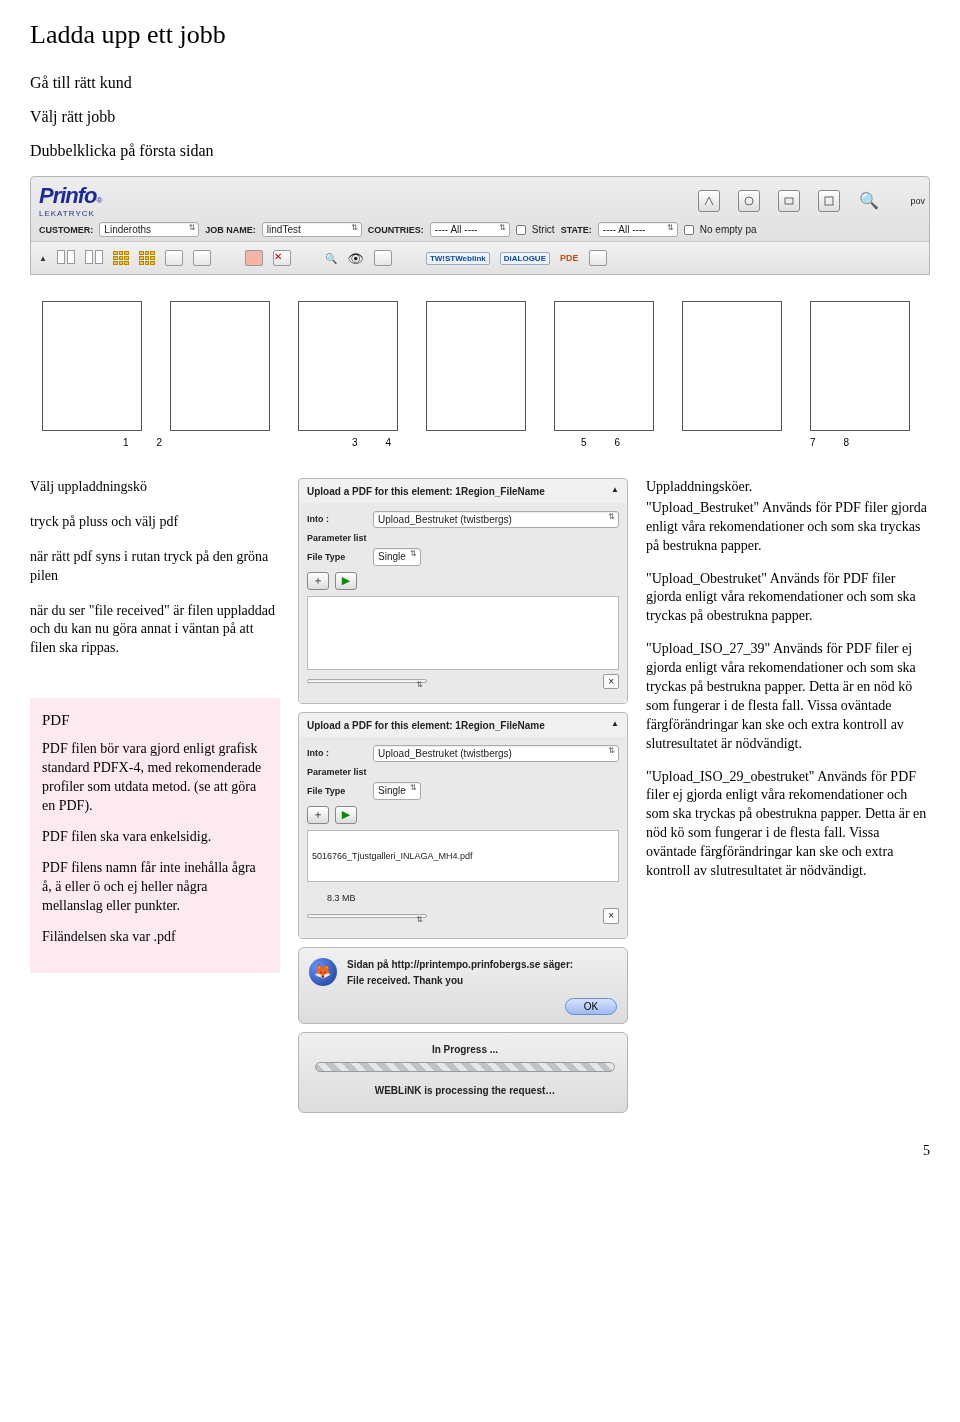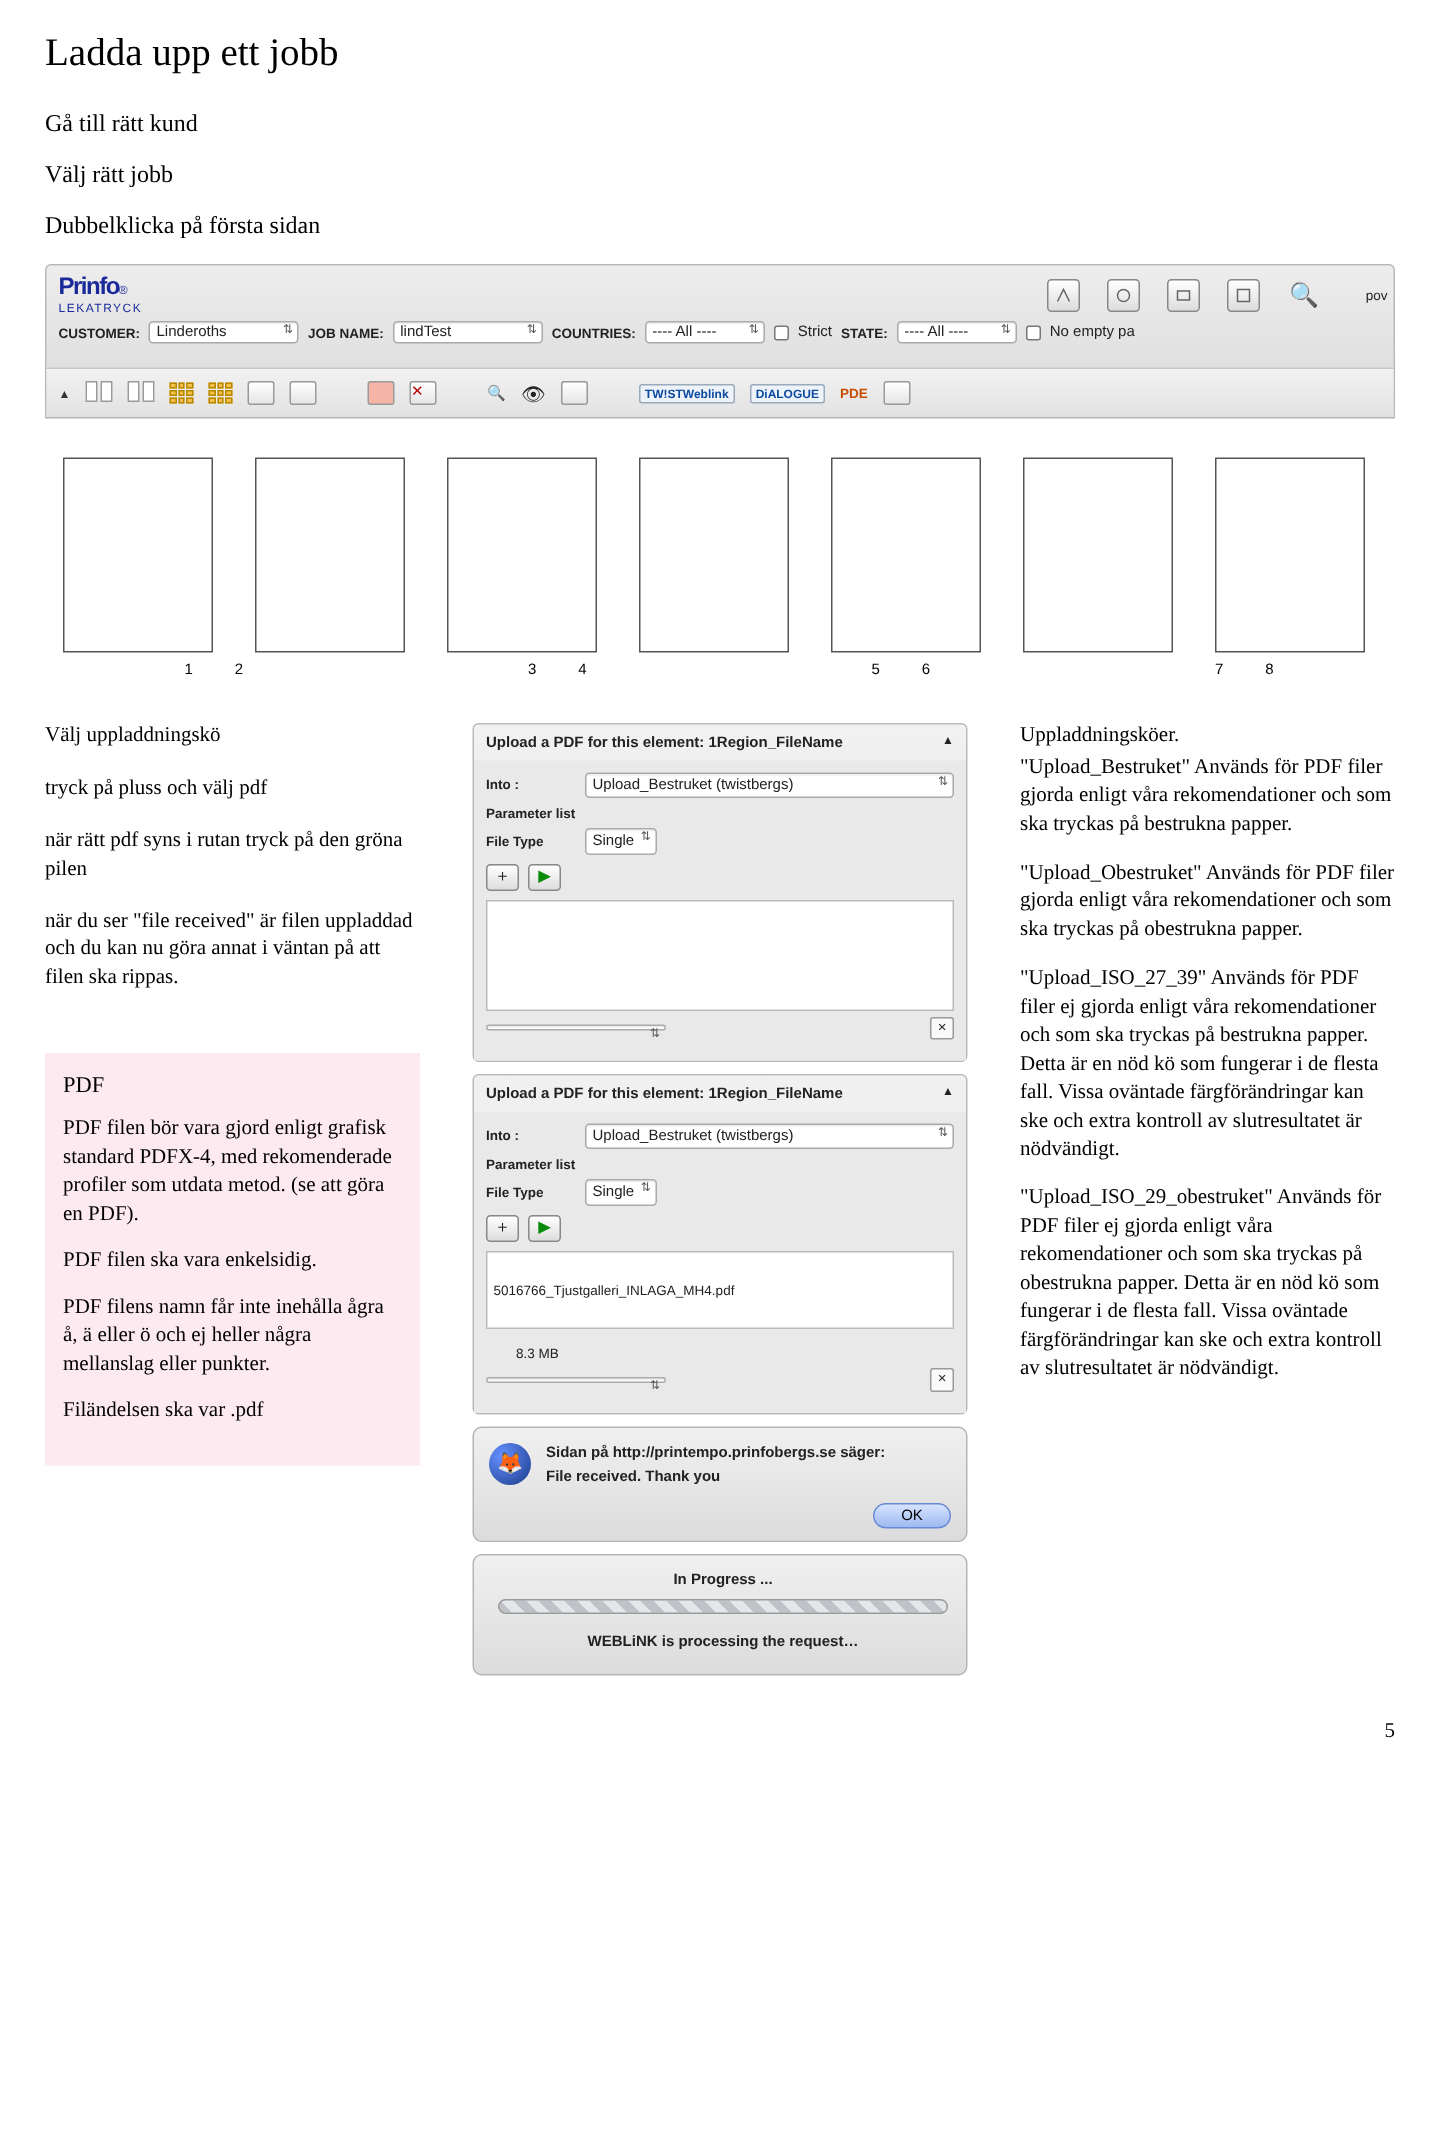--- a/index.html
+++ b/index.html
@@ -14,28 +14,28 @@
     border: 1px solid #b5b5b5;
     border-radius: 4px 4px 0 0;
     background: linear-gradient(#ededed,#d9d9d9);
     margin: 8px 0 26px 0;
     font-family: 'Lucida Grande', Arial, sans-serif;
     font-size: 10px;
     color: #222;
   }
   .app-row1 { display: flex; align-items: center; padding: 6px 8px 2px 8px; }
   .brand { display:flex; flex-direction:column; gap:0; }
-  .brand-name { font-weight:bold; font-size:16px; color:#1a2a9a; letter-spacing:-1px;}
+  .brand-name { font-style: italic; font-weight:bold; font-size:22px; color:#1a2a9a; letter-spacing:-1px;}
   .brand-reg { font-size:8px; color:#1a2a9a; }
   .brand-sub { font-size:8px; color:#1a2a9a; letter-spacing:1px; }
   .tool-icons { margin-left:auto; display:flex; gap:18px; margin-right:30px;}
   .tool-icon { width:22px; height:22px; border:1px solid #888; border-radius:3px; background:linear-gradient(#fff,#ddd); display:flex;align-items:center;justify-content:center;}
   .tool-icon.search { border:none; background:none; font-size:16px; }
   .pow { font-size:9px; margin-right:-4px; }
-  .app-row2 { display:flex; align-items:center; gap:6px; padding:2px 8px 16px 8px; flex-wrap:nowrap;}
+  .app-row2 { display:flex; align-items:center; gap:6px; padding:2px 8px 4px 8px; flex-wrap:nowrap;}
   .lbl { font-weight:bold; font-size:9px; }
   .combo { background:#fff; border:1px solid #aaa; border-radius:3px; padding:1px 14px 1px 4px; font-size:10px; position:relative; box-shadow:inset 0 1px 1px rgba(0,0,0,.08);}
   .combo::after { content:"⇅"; position:absolute; right:3px; top:0; font-size:8px; color:#555;}
   .combo.wide{min-width:80px;} .combo.wider{min-width:100px;}
   .chk{width:10px;height:10px;border:1px solid #777;border-radius:2px;background:#fff;display:inline-block;}
   .app-row3 { display:flex; align-items:center; gap:10px; padding:8px 8px; background:linear-gradient(#f2f2f2,#e2e2e2); border-top:1px solid #c7c7c7;}
   .mini-ic { width:18px; height:16px; border:1px solid #999; border-radius:2px; background:linear-gradient(#fff,#e5e5e5);}
   .mini-ic.pair{border:none;background:none;display:flex;gap:2px;}
   .mini-ic.pair span{width:8px;height:14px;border:1px solid #999;background:#fff;}
   .grid-ic{width:16px;height:14px;display:grid;grid-template-columns:repeat(3,1fr);gap:1px;}
@@ -47,21 +47,21 @@
   .arrow-up{font-size:8px;color:#333;}
 
   .page-boxes { display:flex; gap:28px; margin-left:12px; margin-bottom:6px;}
   .pg-box { width:100px; height:130px; border:1px solid #555; background:#fff;}
   .pg-labels { display:flex; gap:28px; margin-left:12px; font-family:Arial,sans-serif; font-size:10px; margin-bottom:30px;}
   .pg-labels span{width:100px;}
   .pg-labels span.r{text-align:right;}
   .pg-labels span.l{text-align:left;}
 
   
-  .lower { display:grid; grid-template-columns: 250px 330px 1fr; gap:35px; font-size:14px; line-height:1.35;}
+  .lower { display:grid; grid-template-columns: 250px 330px 1fr; gap:18px; font-size:14px; line-height:1.35;}
   .left-col p { margin-bottom:16px; }
   .pdf-box { background:#fdeaf0; padding:12px 12px 14px 12px; margin-top:40px;}
   .pdf-box h3 { font-weight:normal; font-size:15px; margin-bottom:10px;}
   .pdf-box p { margin-bottom:12px; font-size:14px;}
 
   .mid-col { font-family:'Lucida Grande',Arial,sans-serif; font-size:10px; color:#222;}
   .panel { border:1px solid #b9b9b9; background:linear-gradient(#f1f1f1,#e4e4e4); border-radius:4px; margin-bottom:8px;}
   .panel-title { font-weight:bold; padding:6px 8px 4px 8px; display:flex; justify-content:space-between;}
   .panel-title::after{content:"▲"; font-size:8px;}
   .panel-body { background:#e9e9e9; padding:4px 8px 10px 8px;}

